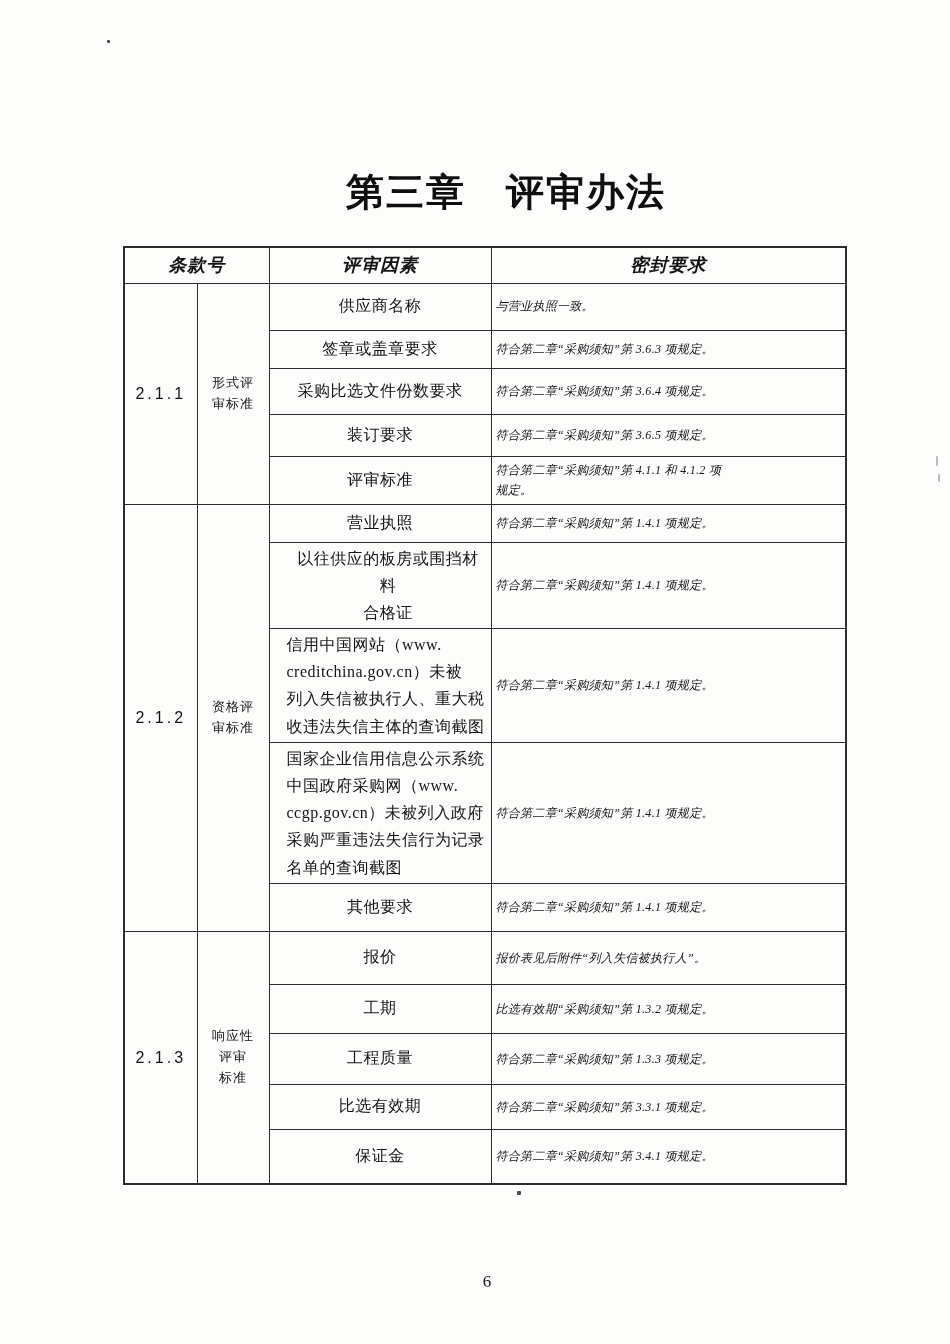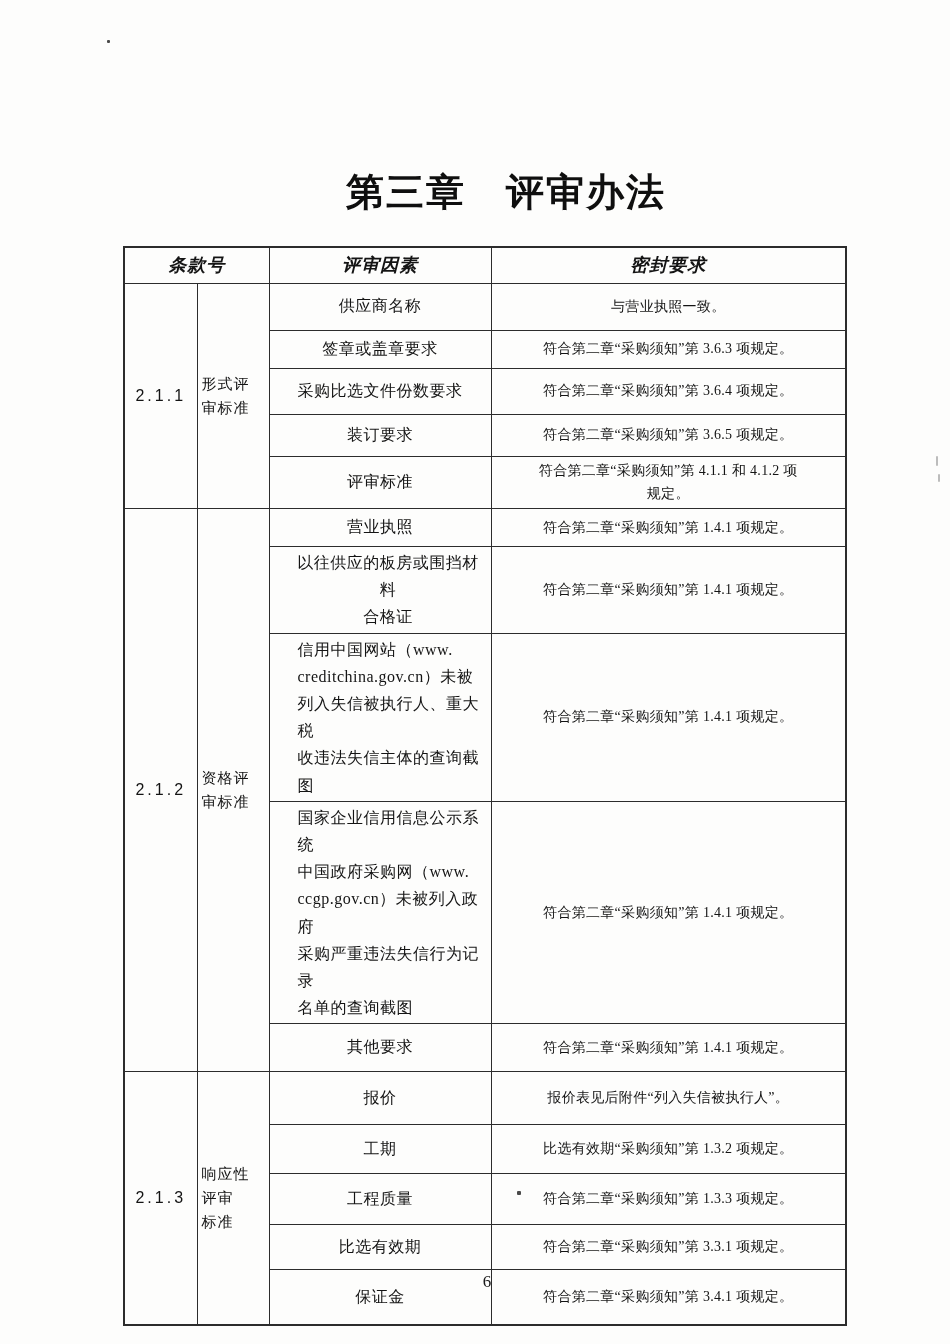--- a/index.html
+++ b/index.html
@@ -32,25 +32,25 @@
     border:2px solid #2c2c2c;
   }
   table.review th, table.review td {
     border:1px solid #2c2c2c;
     padding:2px 4px;
     box-sizing:border-box;
     vertical-align:middle;
   }
   th.hdr { font-size:18px; font-weight:bold; text-align:center; letter-spacing:1px;font-style:italic; }
   td.clause { font-size:16px; text-align:center; letter-spacing:3px; font-family:Liberation Sans, sans-serif; }
-  td.category { font-size:15px; text-align:left; white-space:pre-line; line-height:1.6; letter-spacing:1px; }
+  td.category { font-size:13px; text-align:center; white-space:pre-line; line-height:1.6; letter-spacing:1px; }
   td.factor { font-size:16px; text-align:center; letter-spacing:0.5px; }
   td.factor.pre { white-space:pre-line; line-height:1.7;padding-left:20px; }
-  td.factor.left { text-align:left; padding-left:28px; padding-right:4px; }
-  td.standard { font-size:14px; text-align:center; padding-left:12px; padding-right:8px; white-space:pre-line; line-height:1.7; letter-spacing:0.3px; }
+  td.factor.left { text-align:left; padding-left:17px; padding-right:4px; }
+  td.standard { font-size:12px; text-align:left; padding-left:12px; padding-right:8px; white-space:pre-line; line-height:1.7; letter-spacing:0.3px;font-style:italic; }
   tr.h36{height:36px} tr.h47{height:47px} tr.h38{height:38px} tr.h46{height:46px}
   tr.h42{height:42px} tr.h48{height:48px} tr.h53{height:53px} tr.h104{height:104px}
   tr.h134{height:134px} tr.h49{height:49px} tr.h51{height:51px} tr.h45{height:45px}
   tr.h55{height:55px}
   .footer {
     position:absolute;
     top:1272px; left:0; width:950px;
     text-align:center;
     padding-left:24px;
     box-sizing:border-box;

